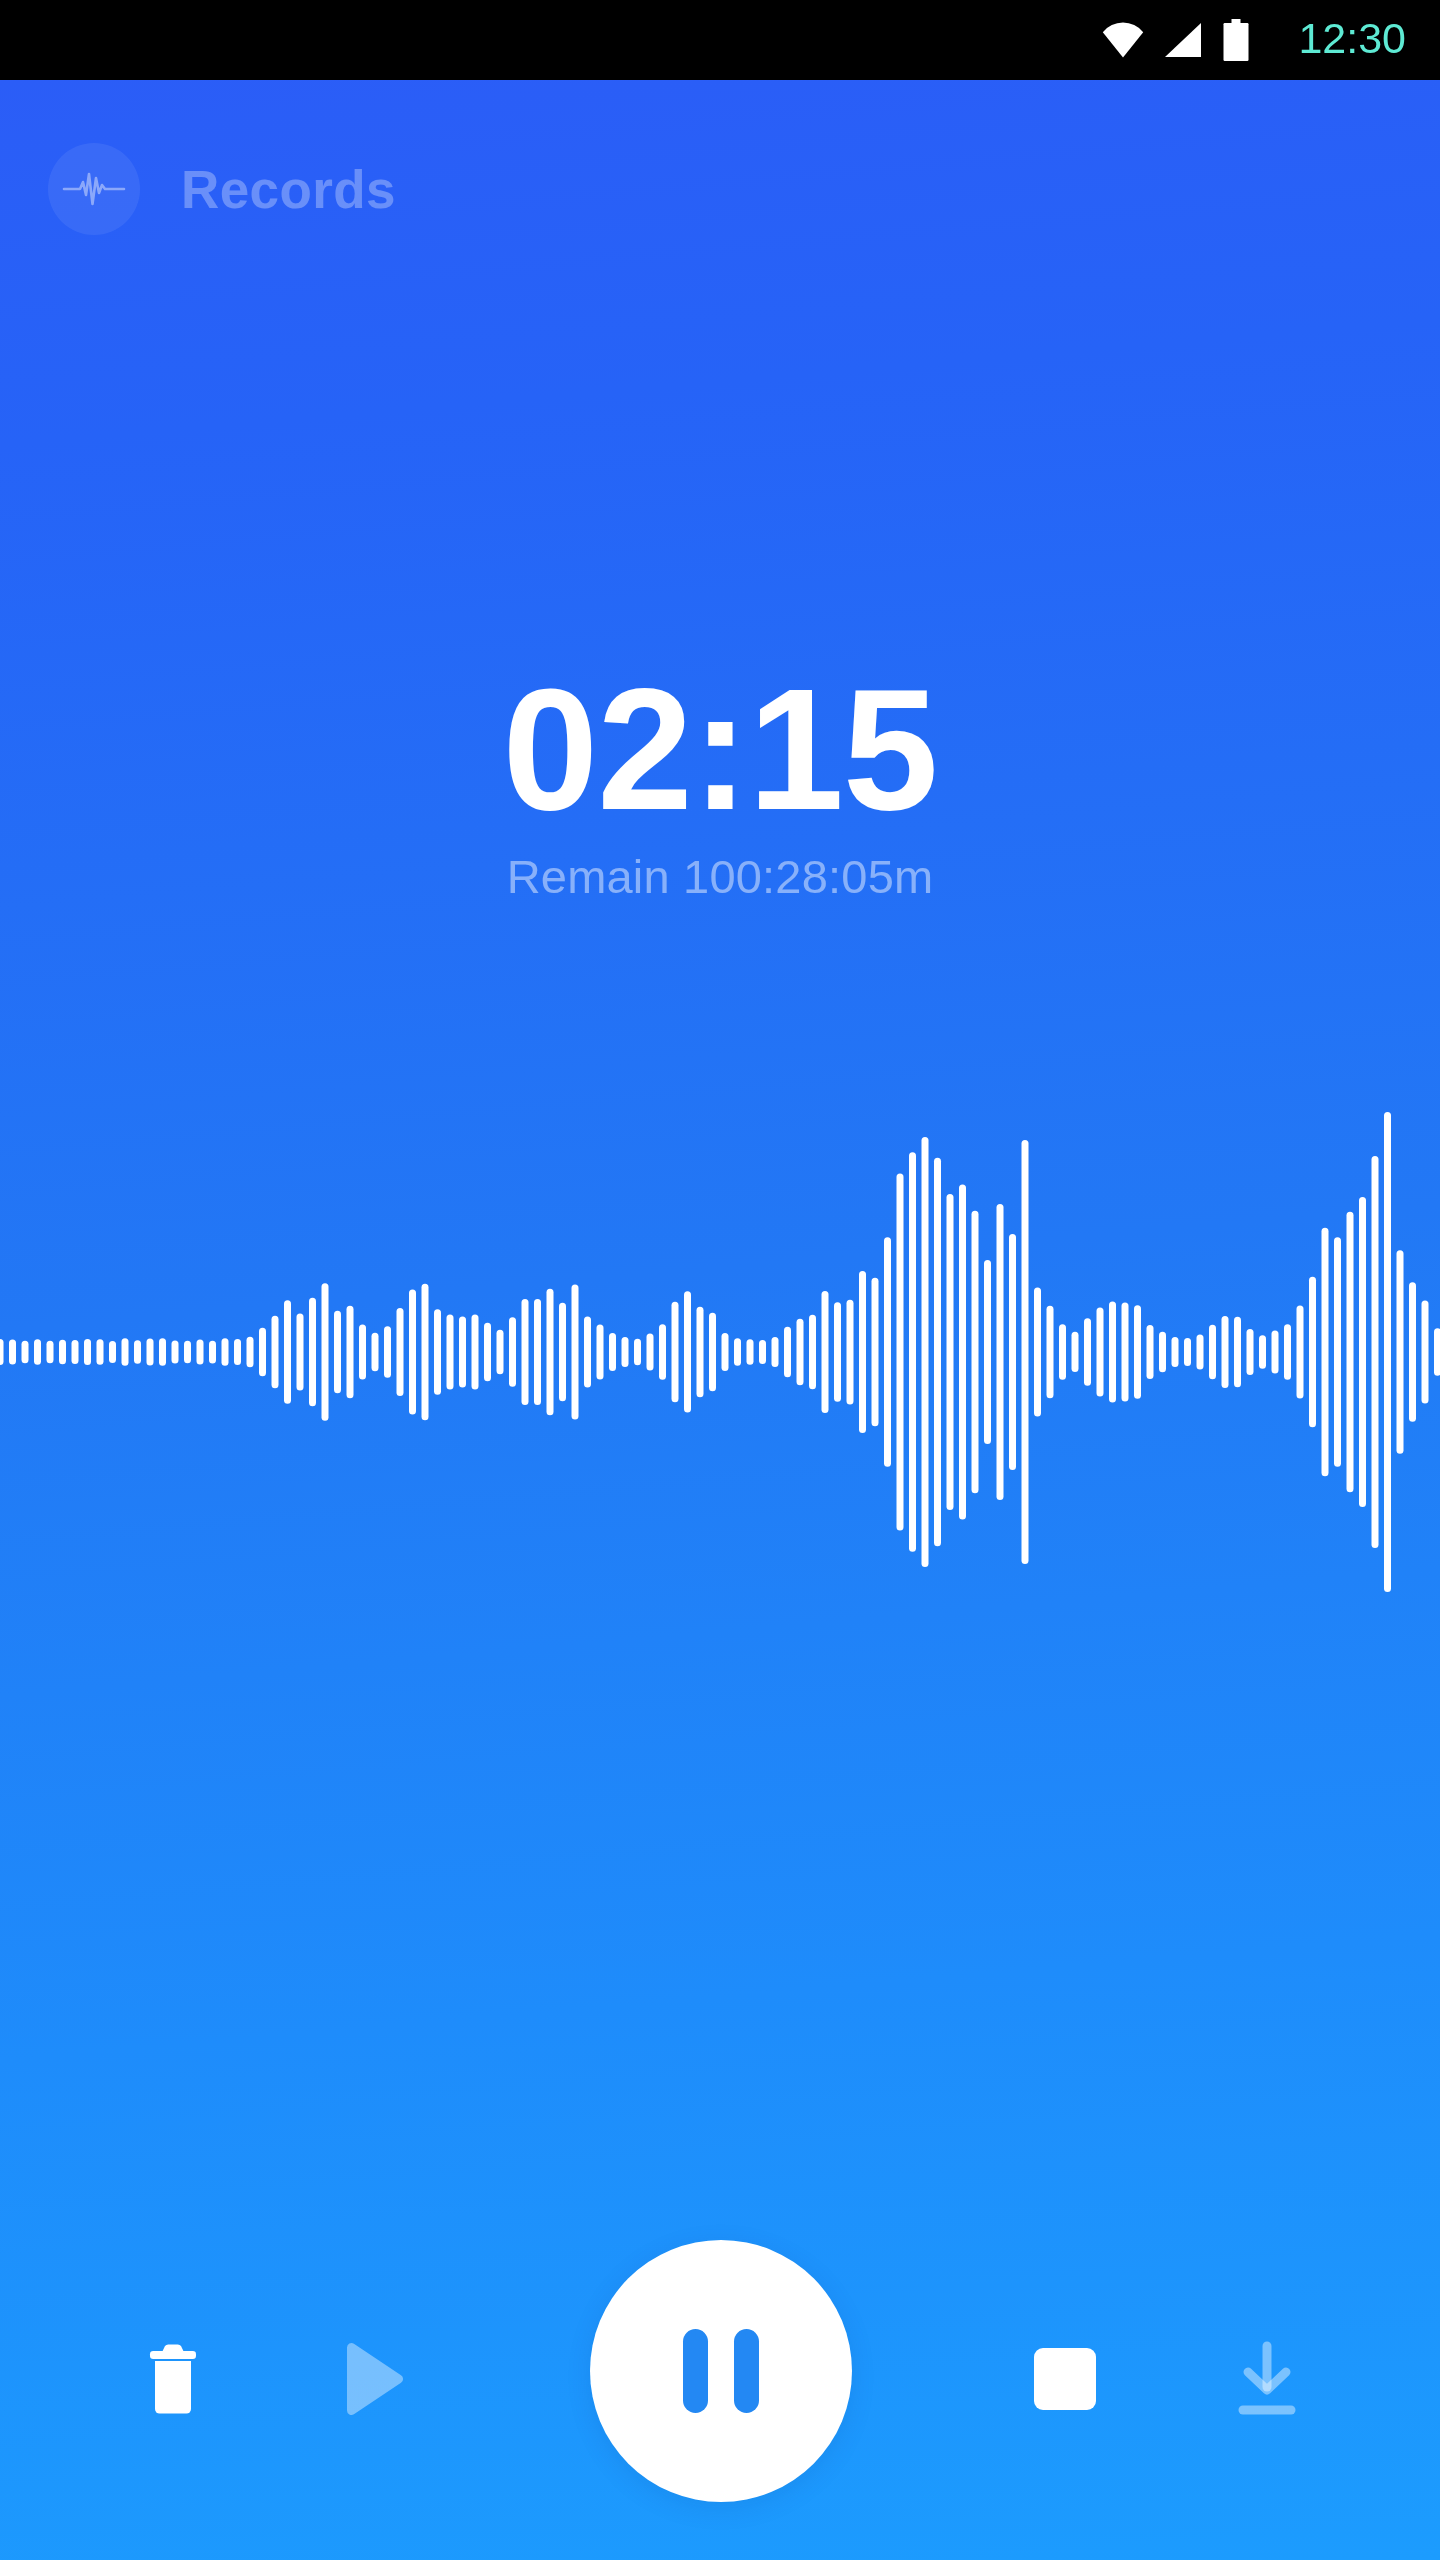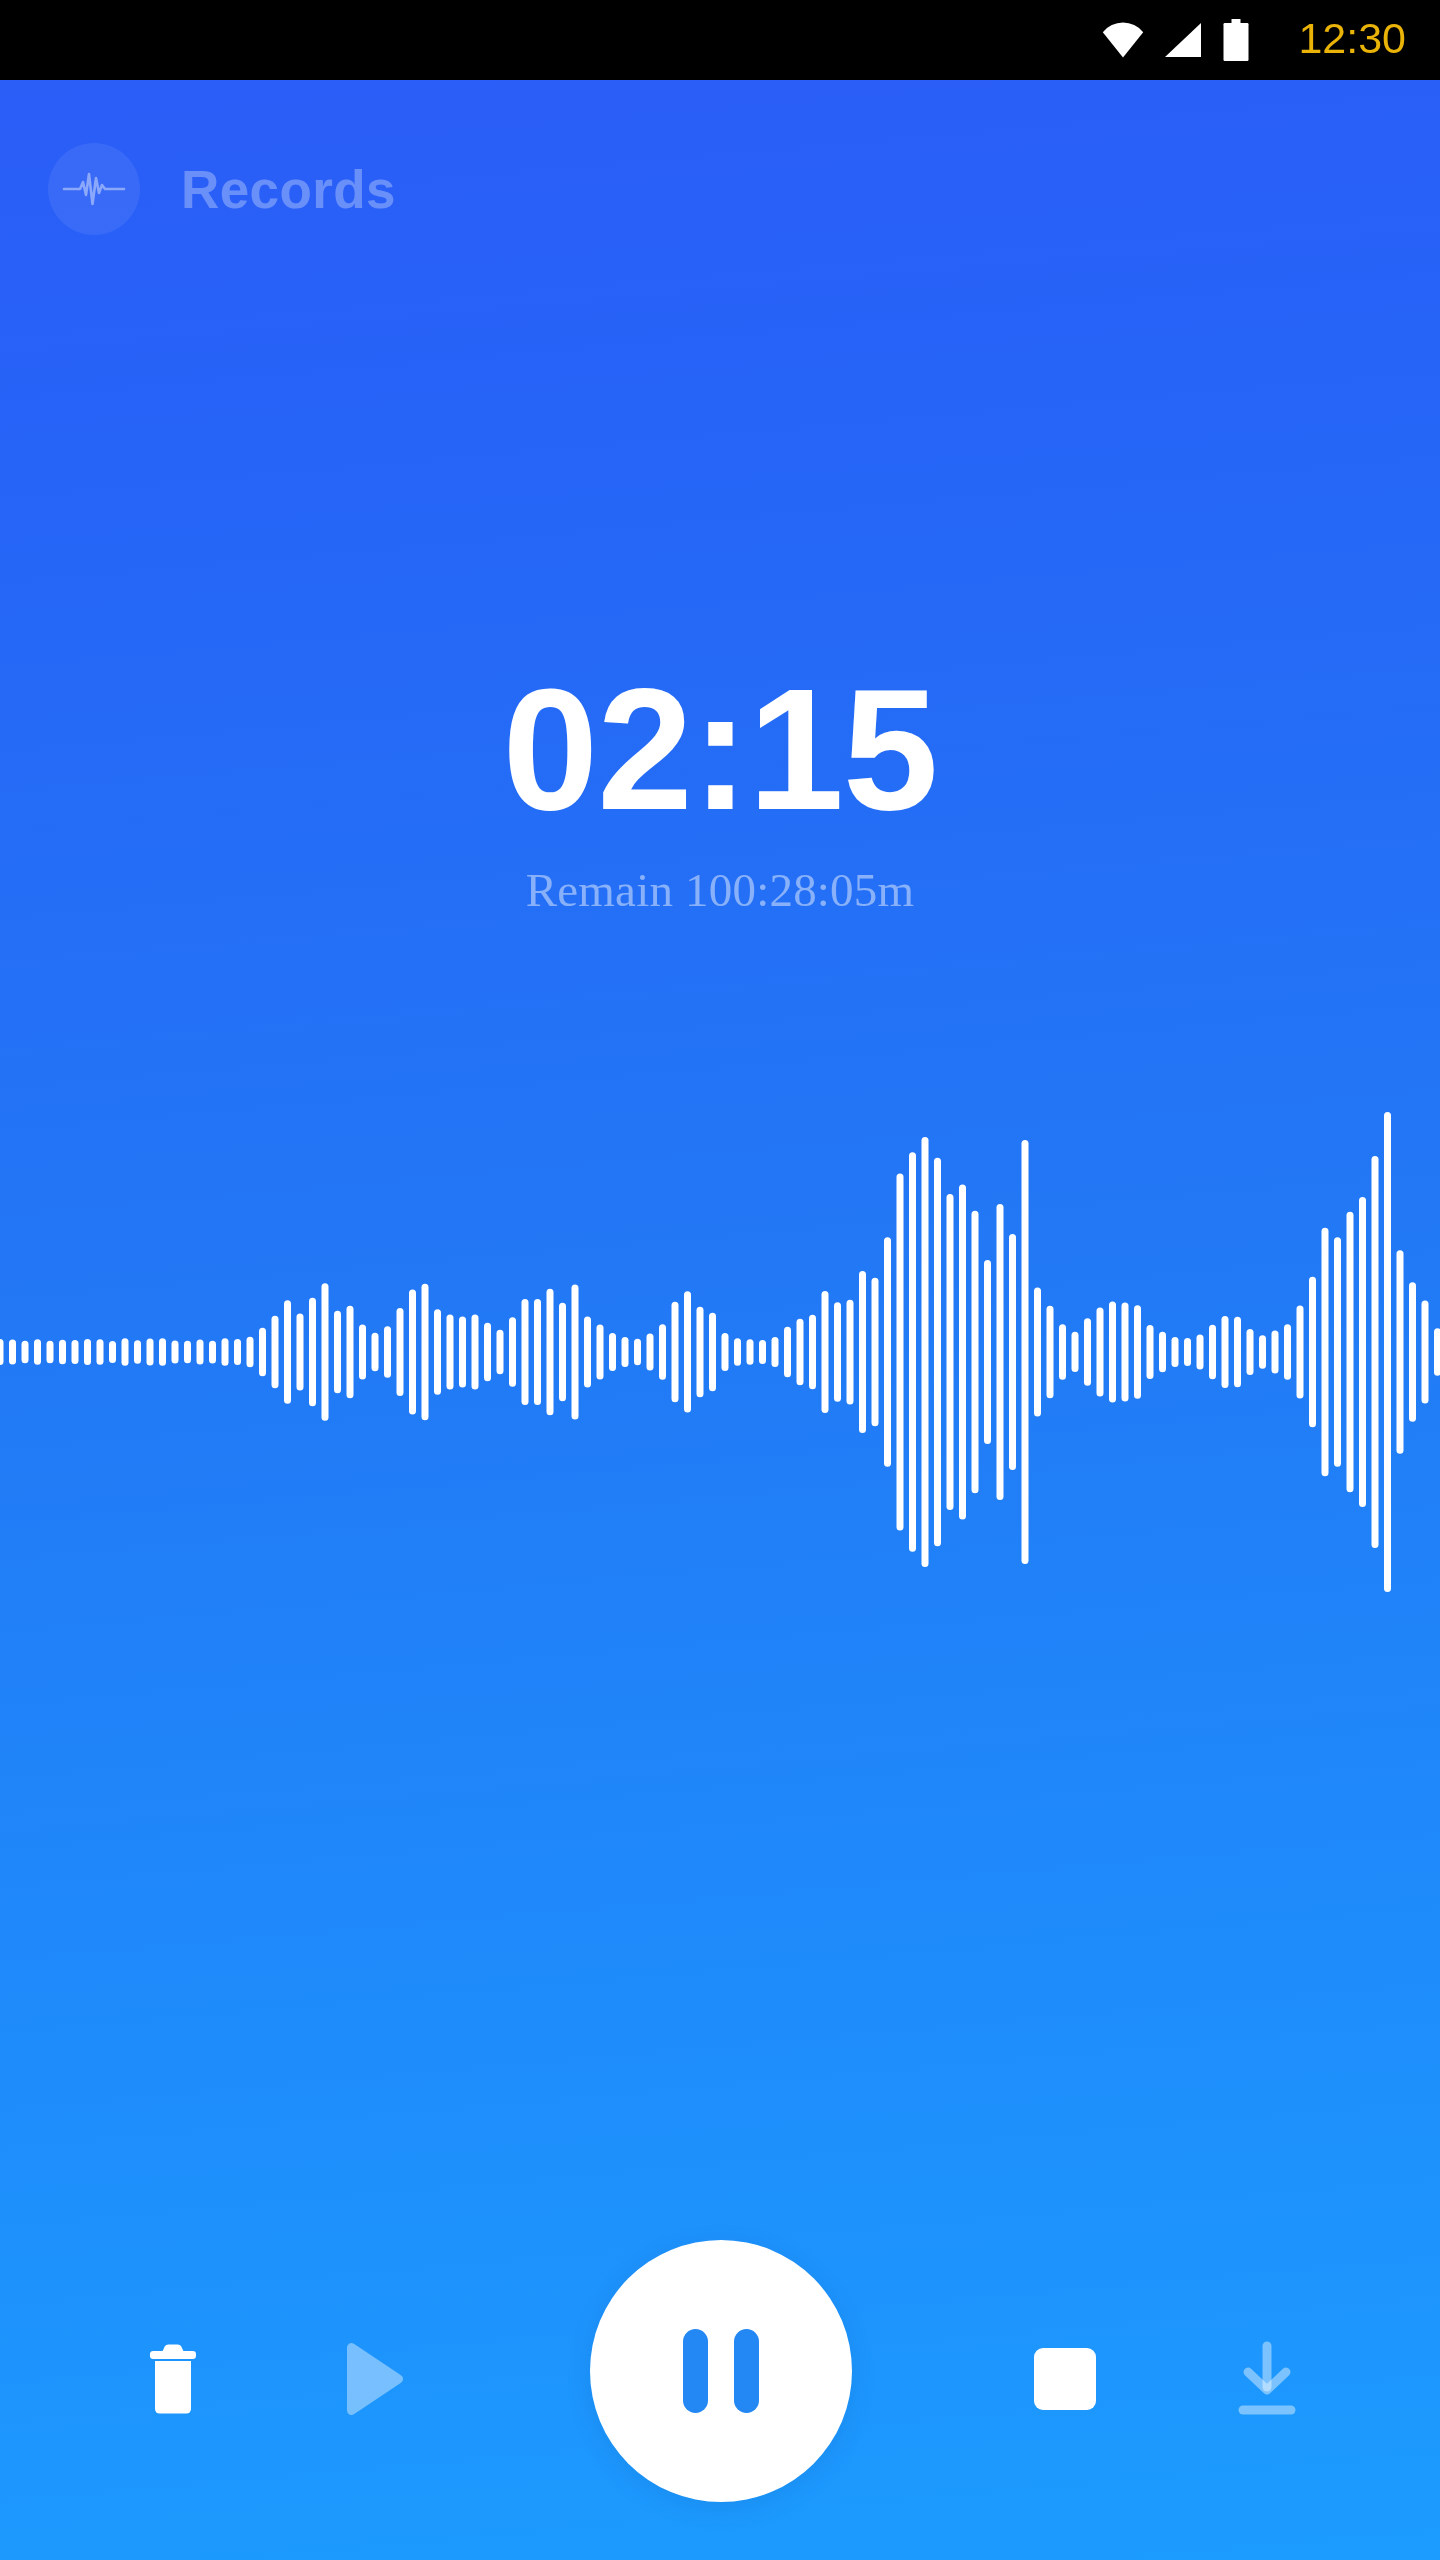--- a/index.html
+++ b/index.html
@@ -23,21 +23,21 @@
     background:#000000;
     display:flex; align-items:center; justify-content:flex-end;
     padding-right:34px;
     z-index:40;
   }
   .sb-icons{ display:flex; align-items:center; gap:19px; }
   .ic-wifi{ width:42px; height:36px; display:block; }
   .ic-signal{ width:40px; height:36px; display:block; }
   .ic-batt{ width:28px; height:42px; display:block; }
   .sb-time{
-    color:#eab308; font-size:43px; font-weight:400;
+    color:#5eead4; font-size:43px; font-weight:400;
     letter-spacing:0px; margin-left:29px; line-height:1;
     padding-bottom:3px;
   }
 
   
   .app{
     position:absolute; top:80px; left:0;
     width:1440px; height:2480px;
     background:linear-gradient(175deg,#2B5DF7 0%, #2663F7 14%, #2278F5 48%, #1E8CFB 76%, #1C9CFE 100%);
     overflow:hidden;
@@ -77,23 +77,22 @@
     color:#ffffff;
     font-size:172px; font-weight:700;
     letter-spacing:-1px;
     line-height:1.08;
     margin-top:22px;
   }
   .rec-remain{
     color:rgba(255,255,255,0.46);
     font-size:47px; font-weight:400;
     letter-spacing:0.2px;
-    margin-top:22px;
+    margin-top:8px;
     line-height:1.1;
-    font-family:Liberation Serif, serif;
   }
 
   
   .wave-wrap{
     position:absolute; left:0; top:1022px;
     width:1440px; height:500px;
   }
   .wave-svg{ display:block; width:1440px; height:500px; }
 
   

